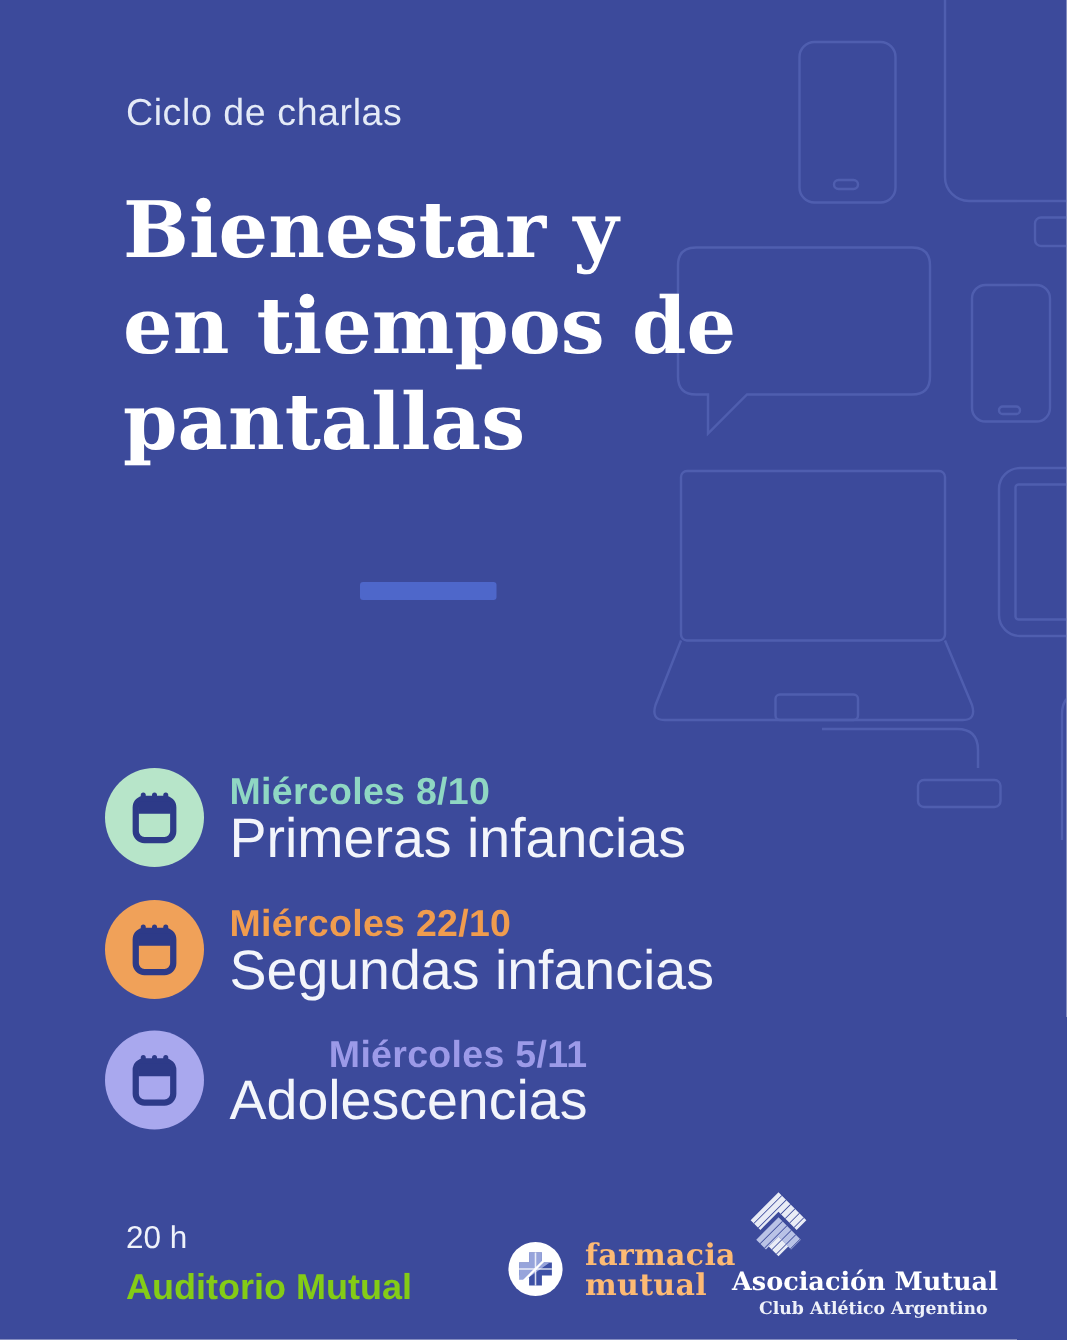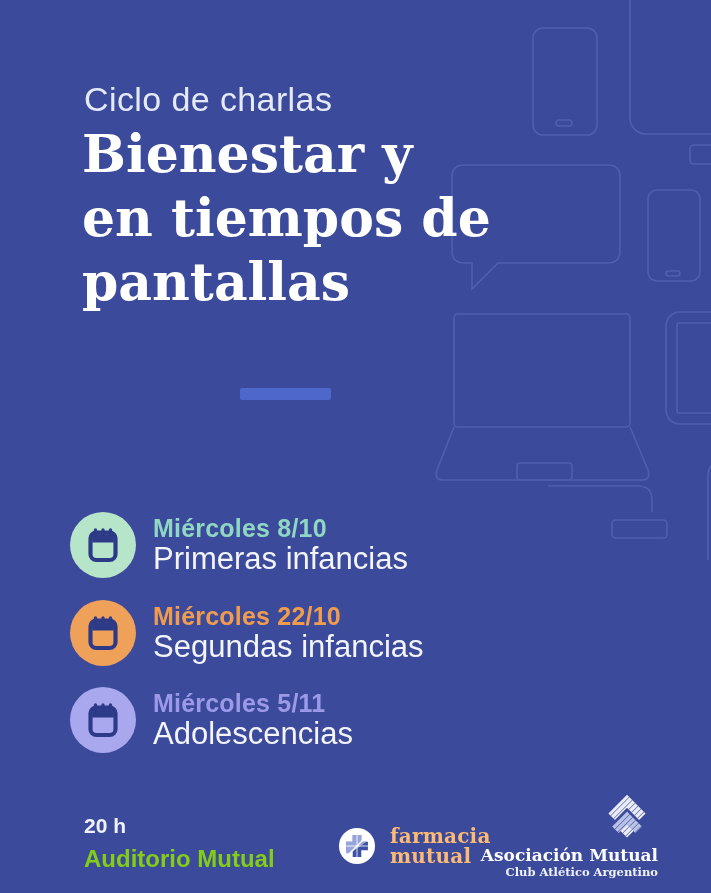--- a/index.html
+++ b/index.html
@@ -15,22 +15,22 @@
 
   .decor {
     position: absolute;
     left: 0; top: 0;
     width: 711px; height: 893px;
     pointer-events: none;
   }
 
   .kicker {
     position: absolute;
-    left: 84px; top: 80px;
-    font-size: 34px;
+    left: 84px; top: 61px;
+    font-size: 25px;
     font-weight: 400;
     letter-spacing: 0.4px;
     color: #e4eaf7;
   }
 
   .title {
     position: absolute;
     left: 82px; top: 122px;
     font-family: "DejaVu Serif", serif;
     font-weight: 700;
@@ -49,21 +49,21 @@
   .session-row {
     position: absolute;
     left: 70px;
     width: 480px; height: 70px;
     display: flex;
     align-items: center;
     margin-top: 28px;
   }
   .session-row.r0 { top: 482px; }
   .session-row.r1 { top: 570px; }
-  .session-row.r2 { top: 657px; }
+  .session-row.r2 { top: 657px; text-align: right; }
 
   .session-icon-wrap {
     width: 66px; height: 66px;
     border-radius: 50%;
     flex: 0 0 66px;
     display: flex;
     align-items: center;
     justify-content: center;
   }
   .session-icon-wrap svg { width: 40px; height: 40px; }
@@ -71,31 +71,31 @@
   .session-text { margin-left: 17px; }
 
   .session-date {
     font-size: 25px;
     font-weight: 700;
     line-height: 27px;
     letter-spacing: 0.2px;
   }
 
   .session-topic {
-    font-size: 31px;
+    font-size: 37px;
     font-weight: 400;
     line-height: 34px;
     color: #f3f5fb;
   }
 
   .footer-time {
     position: absolute;
     left: 84px; top: 814px;
     font-size: 21px;
-    font-weight: 700;
+    font-weight: 400;
     color: #eff2fa;
   }
 
   .footer-venue {
     position: absolute;
     left: 84px; top: 845px;
     font-size: 24px;
     font-weight: 700;
     color: #84cc16;
   }
@@ -116,39 +116,40 @@
     color: #fdba74;
     letter-spacing: 0.2px;
   }
 
   .association-logo {
     position: absolute;
     left: 488px; top: 793px;
     width: 170px;
     display: flex;
     flex-direction: column;
-    align-items: flex-end;
+    align-items: flex-start;
   }
   .association-logo svg { width: 62px; height: 52px; }
   .association-name {
     margin-top: 1px;
     font-family: "DejaVu Serif", serif;
     font-weight: 700;
     font-size: 17px;
     line-height: 19px;
     color: #ffffff;
     white-space: nowrap;
   }
   .association-subtitle {
     font-family: "DejaVu Serif", serif;
     font-weight: 700;
     font-size: 11.5px;
     line-height: 14px;
     color: #eef1f9;
     white-space: nowrap;
+    margin-left: 18px;
   }
 </style>
 </head>
 <body>
 
 <div class="poster" style="background-color: rgb(60, 74, 155);">
 
   <svg class="decor" viewBox="0 0 711 893" style="color: rgb(99, 115, 196);">
     <g fill="none" stroke="currentColor" stroke-width="1.6" opacity="0.5">
 

